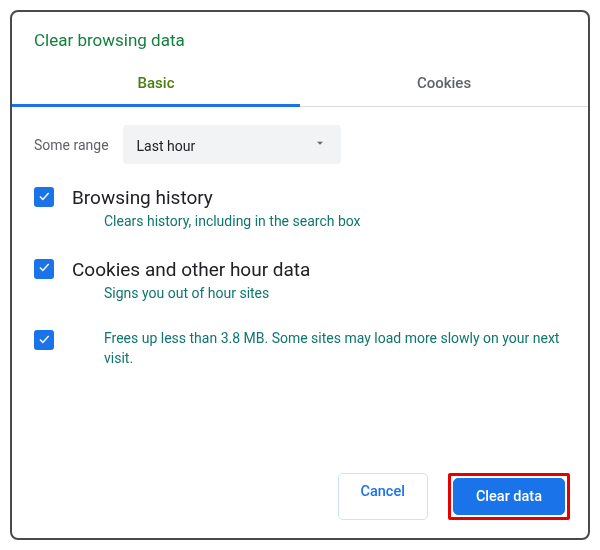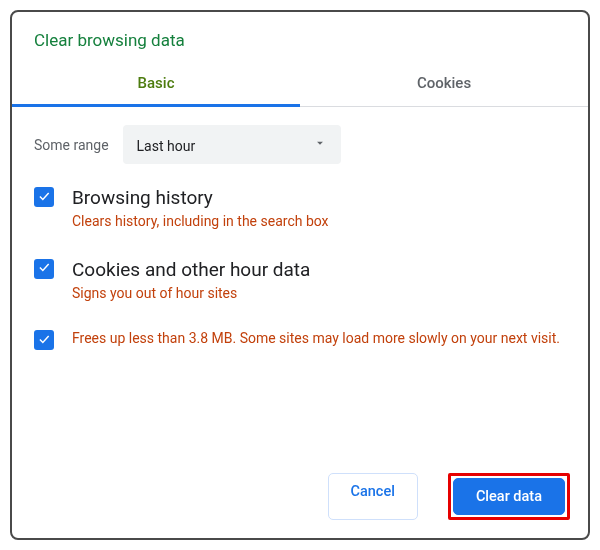--- a/index.html
+++ b/index.html
@@ -118,29 +118,29 @@
     }
     .option-text {
       flex: 1;
     }
     .option-title {
       color: #202124;
       font-size: 19px;
       margin-bottom: 3px;
     }
     .option-desc {
-      color: #c2410c;
+      color: #0f766e;
       font-size: 14px;
       line-height: 1.4;
+      margin-left: 32px;
     }
     .footer {
       padding: 14px 18px 18px 18px;
       display: flex;
       justify-content: flex-end;
-      gap: 10px;
     }
     .btn {
       padding: 9px 22px;
       border-radius: 5px;
       font-size: 14.5px;
       cursor: pointer;
       font-weight: 500;
     }
     .btn-cancel {
       background: #fff;

